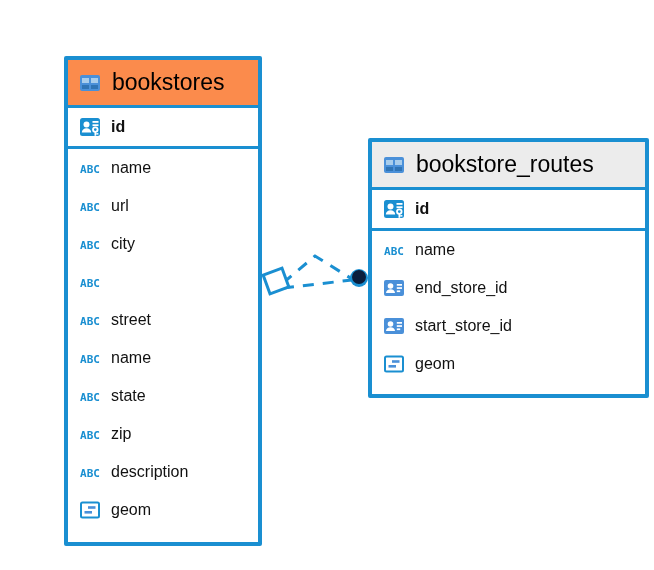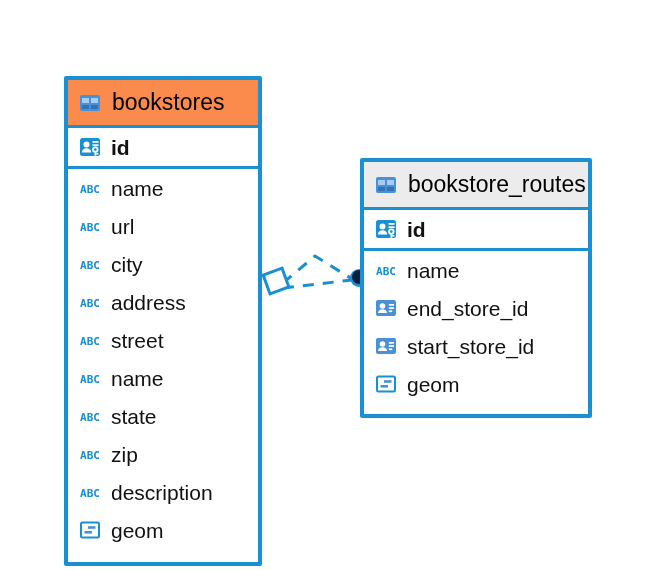--- a/index.html
+++ b/index.html
@@ -19,21 +19,20 @@
     inset: 0;
   }
 
   
   .entity {
     position: absolute;
     box-sizing: border-box;
     background: #ffffff;
     border: 4px solid #1A8FD1;
     border-radius: 2px;
-    margin-top: 20px;
   }
   .entity-header {
     box-sizing: border-box;
     height: 48px;
     display: flex;
     align-items: center;
     gap: 10px;
     padding: 0 10px;
     border-bottom: 3px solid #1A8FD1;
   }
@@ -52,21 +51,21 @@
 
   .field-row {
     box-sizing: border-box;
     height: 38px;
     display: flex;
     align-items: center;
     gap: 9px;
     padding: 0 10px;
   }
   .field-name {
-    font-size: 21px;
+    font-size: 16px;
     color: #111111;
     line-height: 1;
     white-space: nowrap;
   }
   .field-name.pk { font-weight: bold; }
 
   .field-icon {
     width: 24px;
     height: 24px;
     flex: 0 0 24px;
@@ -147,21 +146,20 @@
       <div class="field-row">
         <svg class="field-icon" viewBox="0 0 24 24">
           <text x="12" y="16.5" font-family="'DejaVu Sans Mono', monospace" font-size="11" font-weight="bold" fill="#1A8FD1" text-anchor="middle">ABC</text>
         </svg>
         <span class="field-name">city</span>
       </div>
       <div class="field-row">
         <svg class="field-icon" viewBox="0 0 24 24">
           <text x="12" y="16.5" font-family="'DejaVu Sans Mono', monospace" font-size="11" font-weight="bold" fill="#1A8FD1" text-anchor="middle">ABC</text>
         </svg>
-        <span class="field-name">address</span>
       </div>
       <div class="field-row">
         <svg class="field-icon" viewBox="0 0 24 24">
           <text x="12" y="16.5" font-family="'DejaVu Sans Mono', monospace" font-size="11" font-weight="bold" fill="#1A8FD1" text-anchor="middle">ABC</text>
         </svg>
         <span class="field-name">street</span>
       </div>
       <div class="field-row">
         <svg class="field-icon" viewBox="0 0 24 24">
           <text x="12" y="16.5" font-family="'DejaVu Sans Mono', monospace" font-size="11" font-weight="bold" fill="#1A8FD1" text-anchor="middle">ABC</text>
@@ -190,21 +188,21 @@
         <svg class="field-icon" viewBox="0 0 24 24">
           <rect x="3" y="4.5" width="18" height="15" rx="1.5" fill="none" stroke="#1A8FD1" stroke-width="2"></rect>
           <rect x="10" y="8.2" width="7.5" height="2.6" fill="#4A90D9"></rect>
           <rect x="6.5" y="13" width="7.5" height="2.6" fill="#4A90D9"></rect>
         </svg>
         <span class="field-name">geom</span>
       </div>
     </div>
   </div>
 
-  <div class="entity" id="table-bookstore-routes" style="left:360px; top:138px; width:232px; height:260px;">
+  <div class="entity" id="table-bookstore-routes" style="left:368px; top:138px; width:281px; height:260px;">
 
     <div class="entity-header normal">
       <svg class="field-icon" viewBox="0 0 24 24">
         <rect x="2" y="4" width="20" height="16" rx="2" fill="#4A90D9"></rect>
         <rect x="4" y="7" width="7" height="5" fill="#A8CDEC"></rect>
         <rect x="13" y="7" width="7" height="5" fill="#A8CDEC"></rect>
         <rect x="4" y="14" width="7" height="4" fill="#2F74B5"></rect>
         <rect x="13" y="14" width="7" height="4" fill="#2F74B5"></rect>
       </svg>
       <span class="entity-title">bookstore_routes</span>

